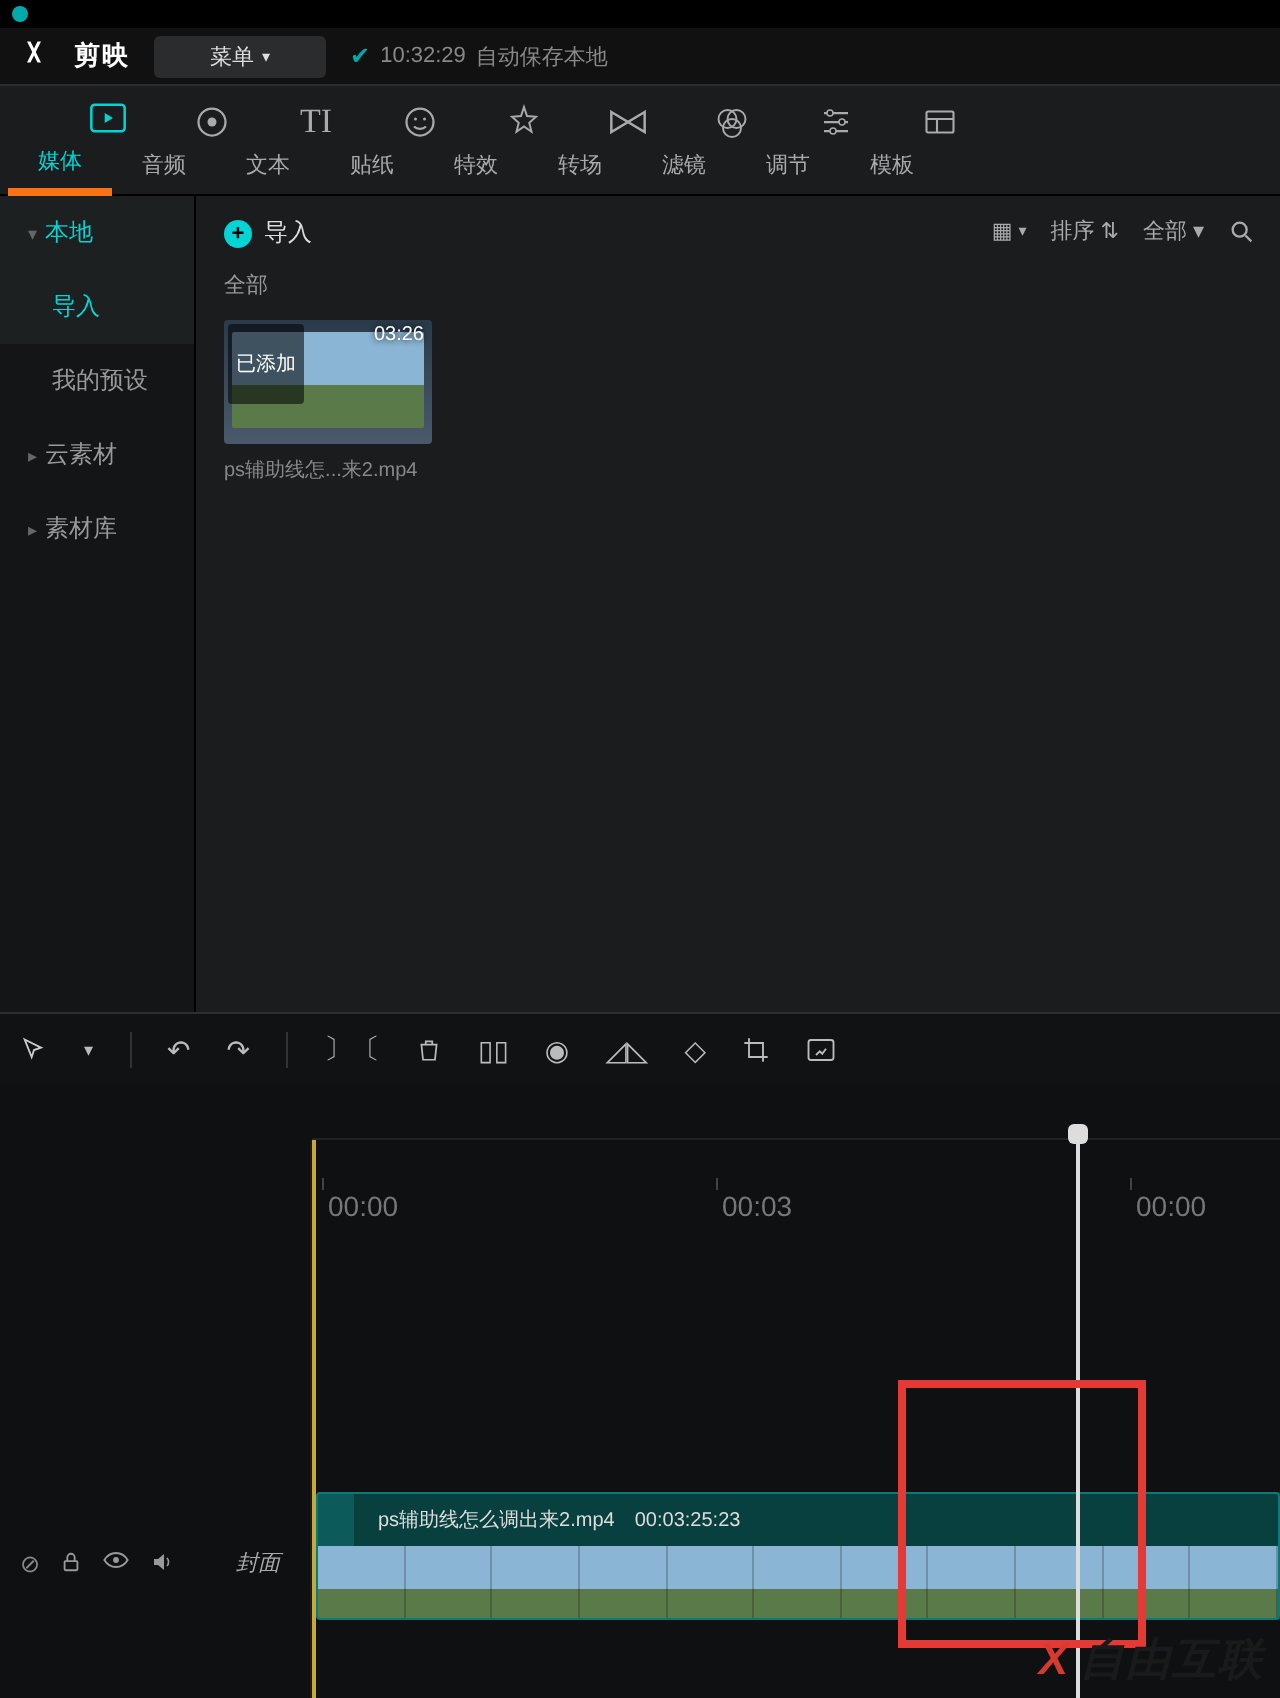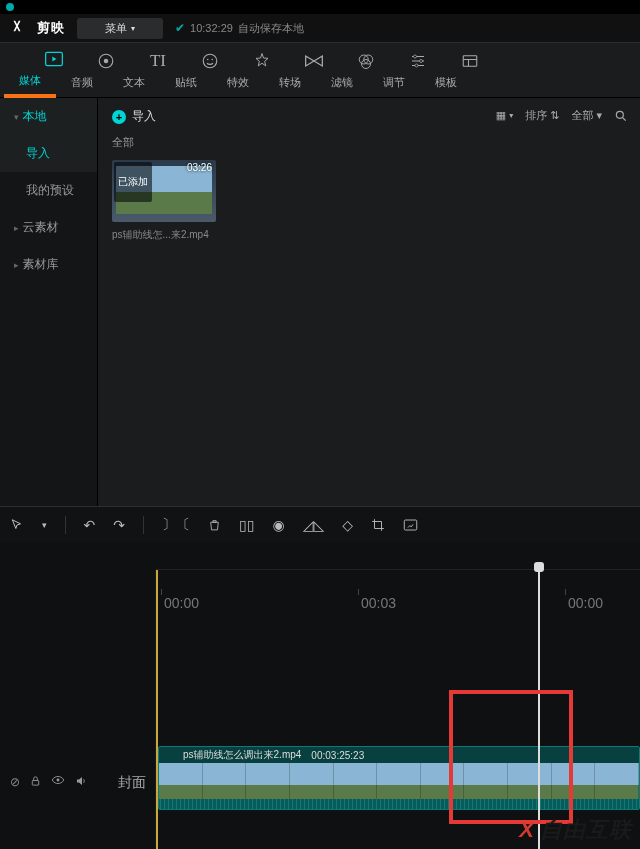--- a/index.html
+++ b/index.html
@@ -117,34 +117,34 @@
 .track-area { position: relative; height: 279px; }
 .track-left {
   position: absolute; left: 0; top: 0; width: 156px; height: 100%;
   background: #0f1011; border-right: 1px solid #1a1a1a;
 }
 .track-ctrls {
   position: absolute; left: 10px; top: 205px; display: flex; gap: 10px;
   color: #888; font-size: 12px;
 }
 .cover-lbl {
-  position: absolute; left: 118px; top: 204px; color: #aaa; font-size: 14px;
+  position: absolute; left: 118px; top: 204px; color: #aaa; font-size: 11px; font-style: italic;
 }
 .yellow-line {
   position: absolute; left: 156px; top: 0; width: 2px; height: 100%;
   background: #c9a83a;
 }
 .vclip {
   position: absolute; left: 158px; top: 176px; right: 0; height: 64px;
   background: #0c5a5a; border: 1px solid #0b7a7a; border-radius: 2px;
   overflow: hidden;
 }
 .vclip-hdr {
-  height: 16px; background: rgba(8,60,60,.9); color: #ddd; font-size: 10px;
-  padding: 0 24px; display: flex; align-items: center; gap: 10px;
+  height: 26px; background: rgba(8,60,60,.9); color: #ddd; font-size: 10px;
+  padding: 0 12px; display: flex; align-items: center; gap: 10px; margin-left: 18px;
 }
 .vclip-frames { display: flex; height: 36px; }
 .vclip-frames .f {
   flex: 1; min-width: 40px; background: linear-gradient(#8ab5d4 0%, #8ab5d4 60%, #5a7a4a 60%);
   border-right: 1px solid rgba(0,0,0,.2);
 }
 .vclip-wave {
   height: 13px;
   background: repeating-linear-gradient(90deg,#0a5a5a 0 1px,#0b7a7a 1px 2px,#0a5a5a 2px 4px);
 }

